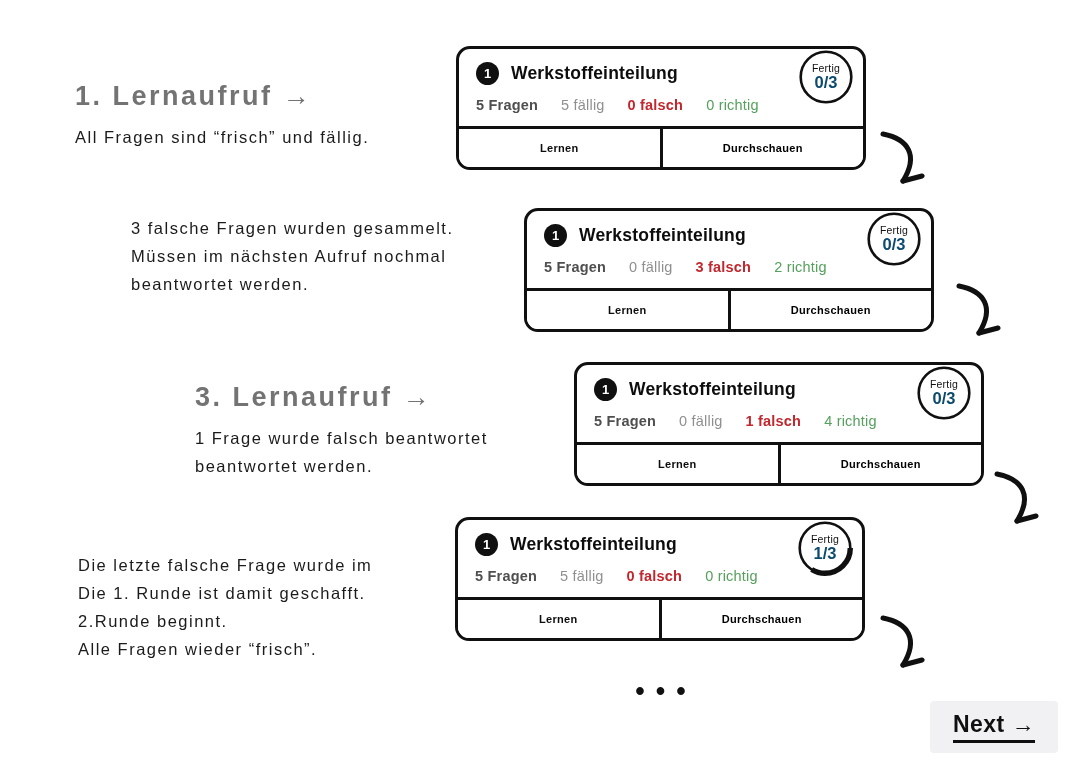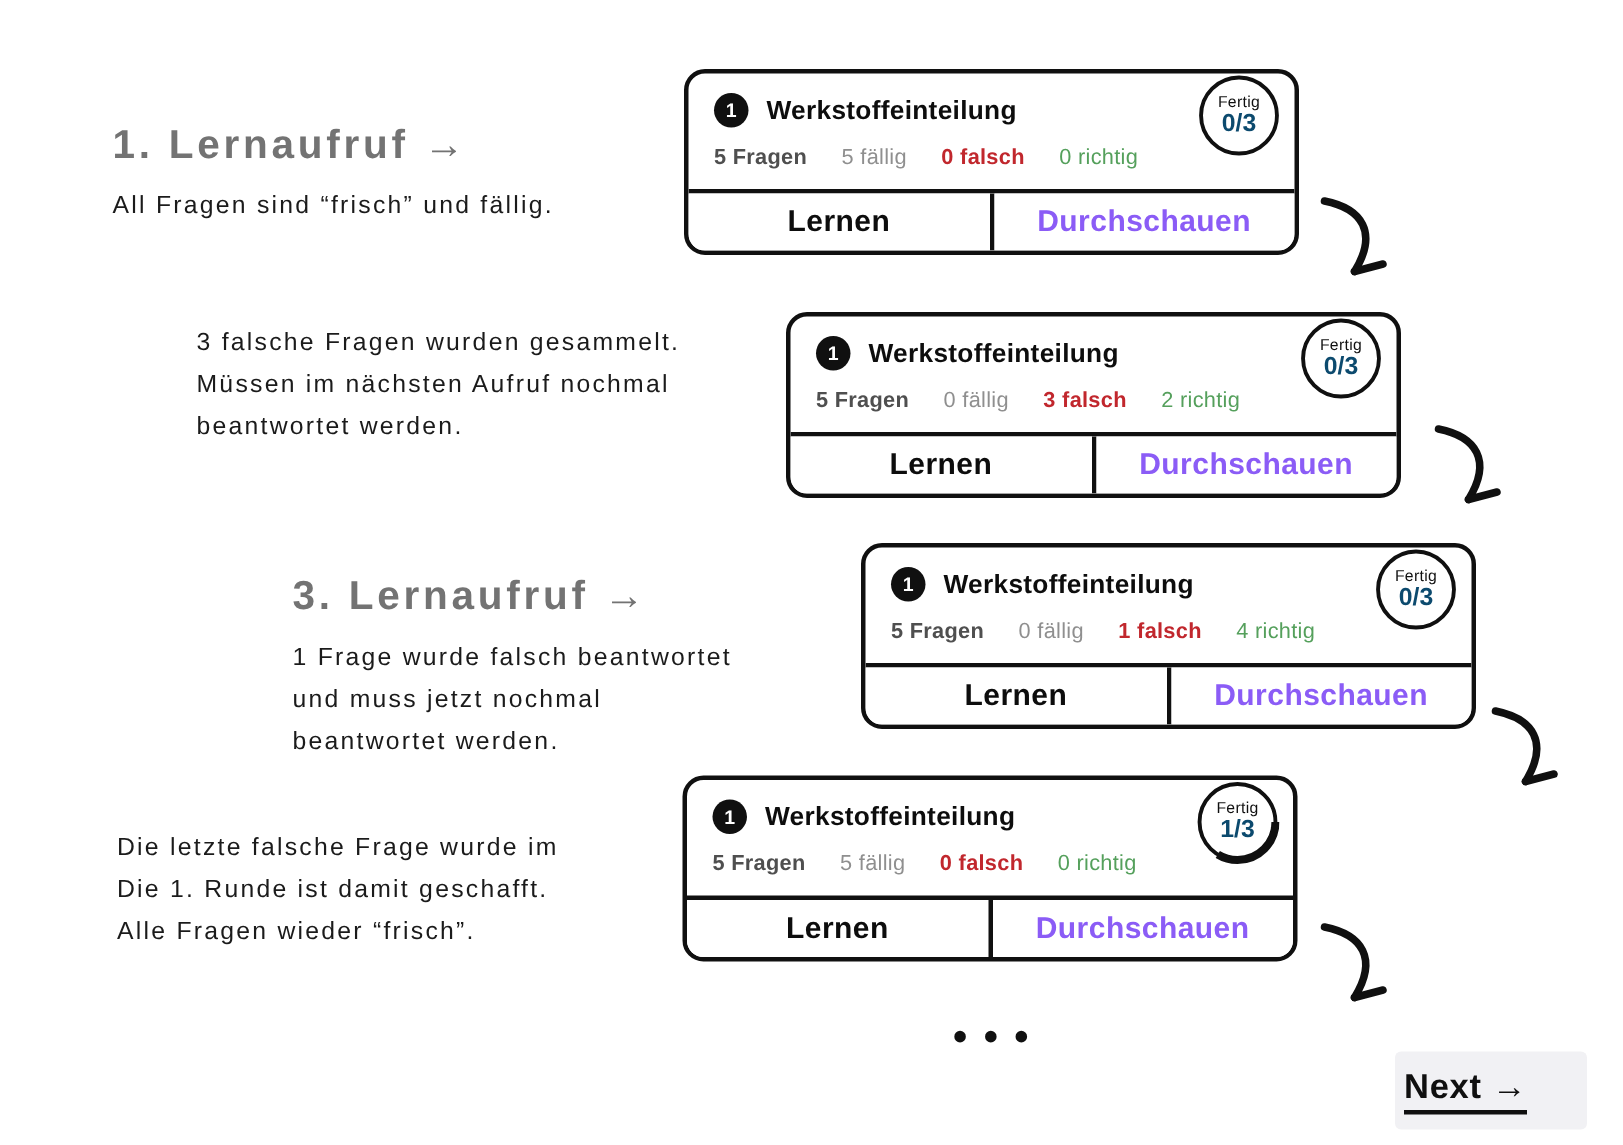--- a/index.html
+++ b/index.html
@@ -41,34 +41,34 @@
   .fertig-score{font-size:16.5px;font-weight:600;color:#0c4a6e;}
   .stats-row{display:flex;gap:23px;margin:12px 0 0 17px;font-size:14.5px;letter-spacing:0.2px;}
   .st{white-space:nowrap;text-align:center;}
   .stat-fragen{color:#4f4f4f;font-weight:700;}
   .stat-faellig{color:#8f8f8f;font-weight:500;}
   .stat-falsch{color:#c1272d;font-weight:700;}
   .stat-richtig{color:#55a05c;font-weight:500;}
   .card-buttons{display:flex;border-top:3px solid #101010;height:38px;flex:0 0 auto;}
   .btn{
     flex:1;background:#fff;border:none;margin:0;padding:0;cursor:pointer;
-    font-family:"Liberation Sans",sans-serif;font-size:20px;font-weight:700;letter-spacing:0.3px;
+    font-family:"Liberation Sans",sans-serif;font-size:11px;font-weight:700;letter-spacing:0.3px;
   }
   .btn-learn{color:#0d0d0d;border-right:3px solid #101010;}
-  .btn-review{color:#8b5cf6;}
+  .btn-review{color:#000000;}
   
   .arrow{position:absolute;width:52px;height:62px;}
   .ellipsis{
     position:absolute;left:626px;top:676px;width:80px;text-align:center;
     font-size:27px;letter-spacing:11px;color:#101010;font-weight:700;
   }
   .next-btn{
     position:absolute;left:930px;top:701px;width:128px;height:52px;
     background:#f1f1f4;border:none;border-radius:4px;cursor:pointer;
-    display:flex;align-items:center;justify-content:flex-start;
+    display:flex;align-items:center;justify-content:center;
     font-family:"Liberation Sans",sans-serif;
   }
   .next-label{
     font-size:23px;font-weight:700;color:#101010;letter-spacing:0.5px;
     border-bottom:3px solid #101010;padding-bottom:2px;
   }
 </style>
 </head>
 <body>
 
@@ -79,27 +79,27 @@
 
 <div class="step" style="left:131px;top:214px">
   <div class="step-line">3 falsche Fragen wurden gesammelt.</div>
   <div class="step-line">Müssen im nächsten Aufruf nochmal</div>
   <div class="step-line">beantwortet werden.</div>
 </div>
 
 <div class="step" style="left:195px;top:381px">
   <div class="step-heading">3. Lernaufruf →</div>
   <div class="step-line">1 Frage wurde falsch beantwortet</div>
-  <div class="step-line">und muss jetzt nochmal</div>
   <div class="step-line">beantwortet werden.</div>
 </div>
 
 <div class="step" style="left:78px;top:551px">
   <div class="step-line">Die letzte falsche Frage wurde im</div>
   <div class="step-line">Die 1. Runde ist damit geschafft.</div>
+  <div class="step-line">2.Runde beginnt.</div>
   <div class="step-line">Alle Fragen wieder “frisch”.</div>
 </div>
 
 <div class="card" style="left:456px;top:46px">
   <div class="card-top">
     <div class="title-row">
       <span class="num-badge">1</span>
       <span class="card-title">Werkstoffeinteilung</span>
     </div>
     <div class="fertig-badge">

